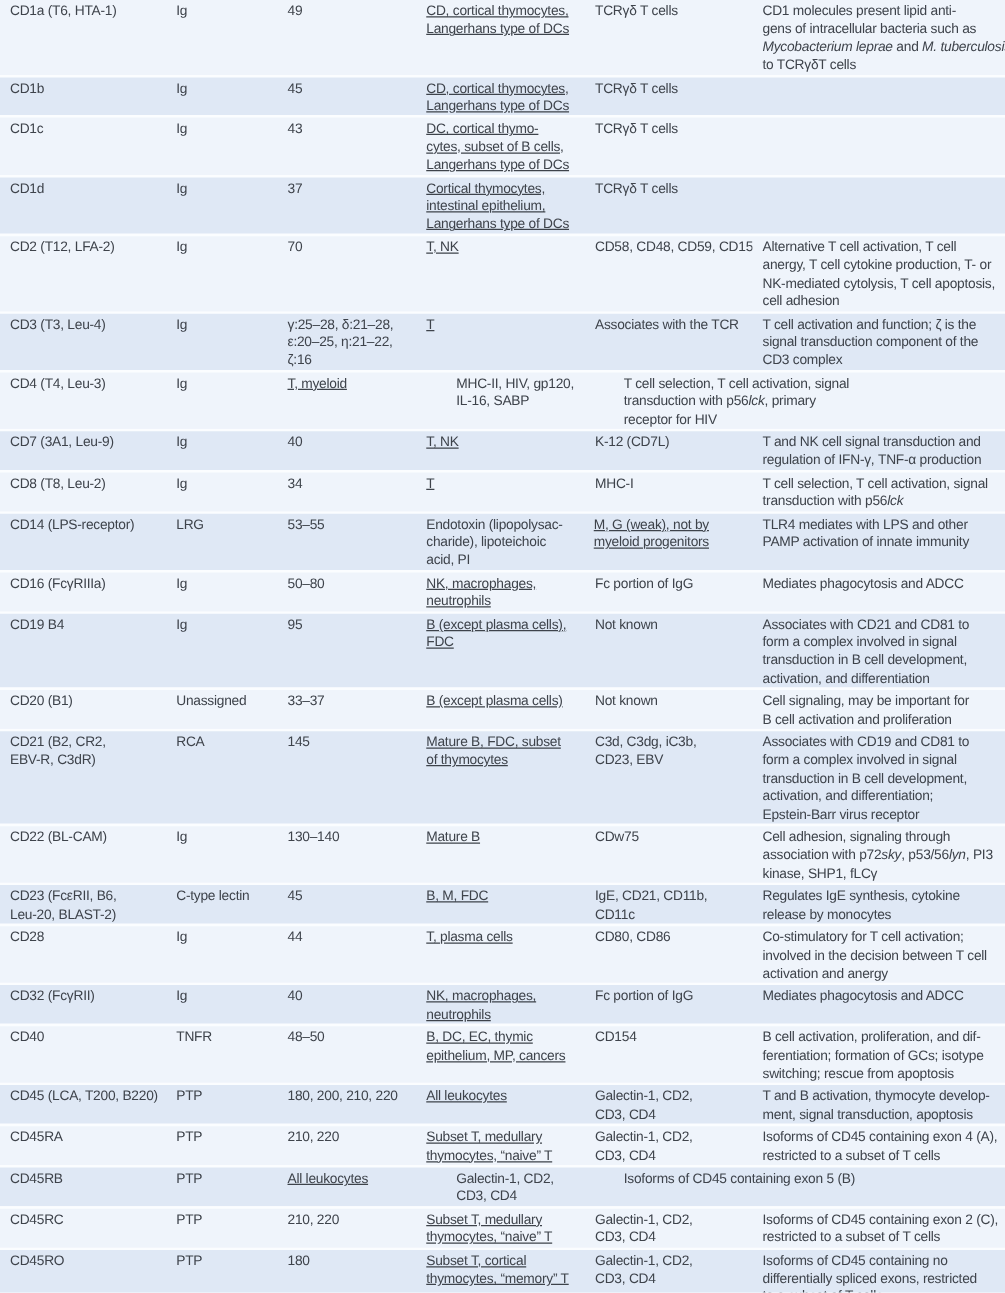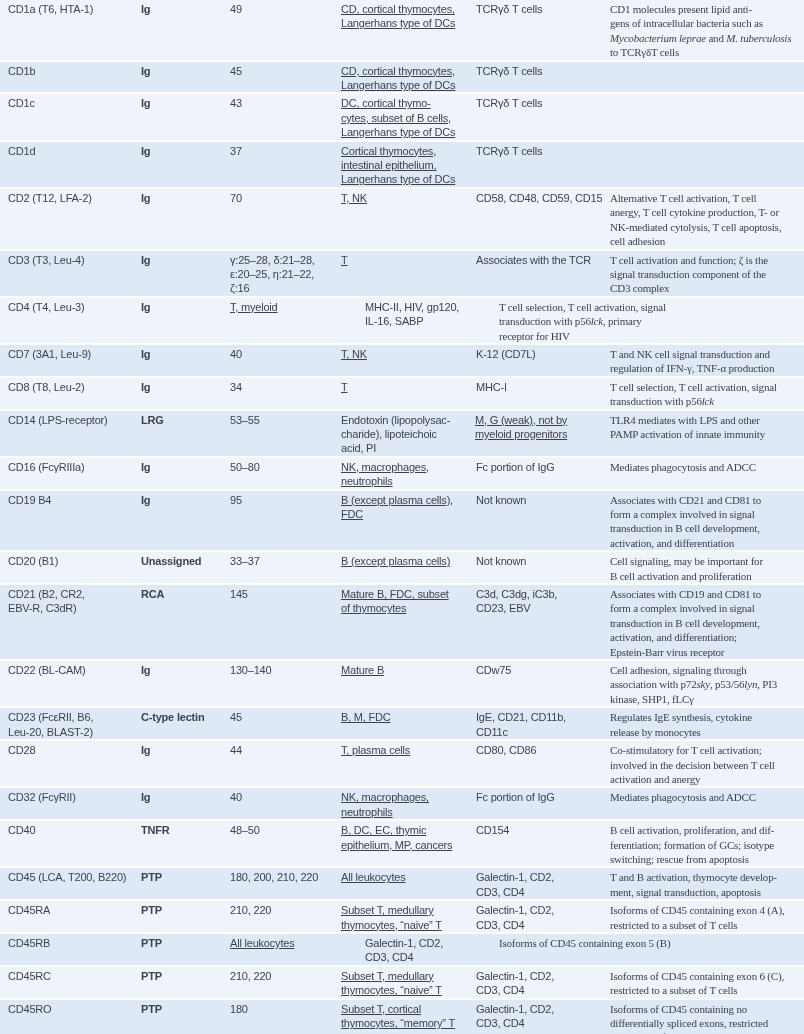--- a/index.html
+++ b/index.html
@@ -21,25 +21,25 @@
   .row{display:flex;background:var(--row-light);}
   .row:nth-child(n+2){border-top:2px solid var(--separator);}
   .row:nth-child(even){background:var(--row-dark);}
   .cell{
     box-sizing:border-box;
     padding:2px 4px 0 8px;
     white-space:pre;
     overflow:hidden;
   }
   .cd{width:133px;}
-  .family{width:89px;font-weight:bold;}
+  .family{width:89px;}
   .mw{width:111px;}
   .expression{width:135px;text-decoration:underline;}
   .ligand{width:134px;}
-  .function{width:202px;padding-right:16px;font-family:Liberation Serif, serif;}
+  .function{width:202px;padding-right:16px;}
   i{font-style:italic;}
 </style>
 </head>
 <body>
 
 <div class="table">
     <div class="row">
       <div class="cell cd">CD1a (T6, HTA-1)</div>
       <div class="cell family">Ig</div>
       <div class="cell mw">49</div>
@@ -269,21 +269,21 @@
       <div class="cell function">Isoforms of CD45 containing exon 5 (B)</div>
     </div>
     <div class="row">
       <div class="cell cd">CD45RC</div>
       <div class="cell family">PTP</div>
       <div class="cell mw">210, 220</div>
       <div class="cell expression">Subset T, medullary
 thymocytes, “naive” T</div>
       <div class="cell ligand">Galectin-1, CD2,
 CD3, CD4</div>
-      <div class="cell function">Isoforms of CD45 containing exon 6 (C),
+      <div class="cell function">Isoforms of CD45 containing exon 2 (C),
 restricted to a subset of T cells</div>
     </div>
     <div class="row">
       <div class="cell cd">CD45RO</div>
       <div class="cell family">PTP</div>
       <div class="cell mw">180</div>
       <div class="cell expression">Subset T, cortical
 thymocytes, “memory” T</div>
       <div class="cell ligand">Galectin-1, CD2,
 CD3, CD4</div>

